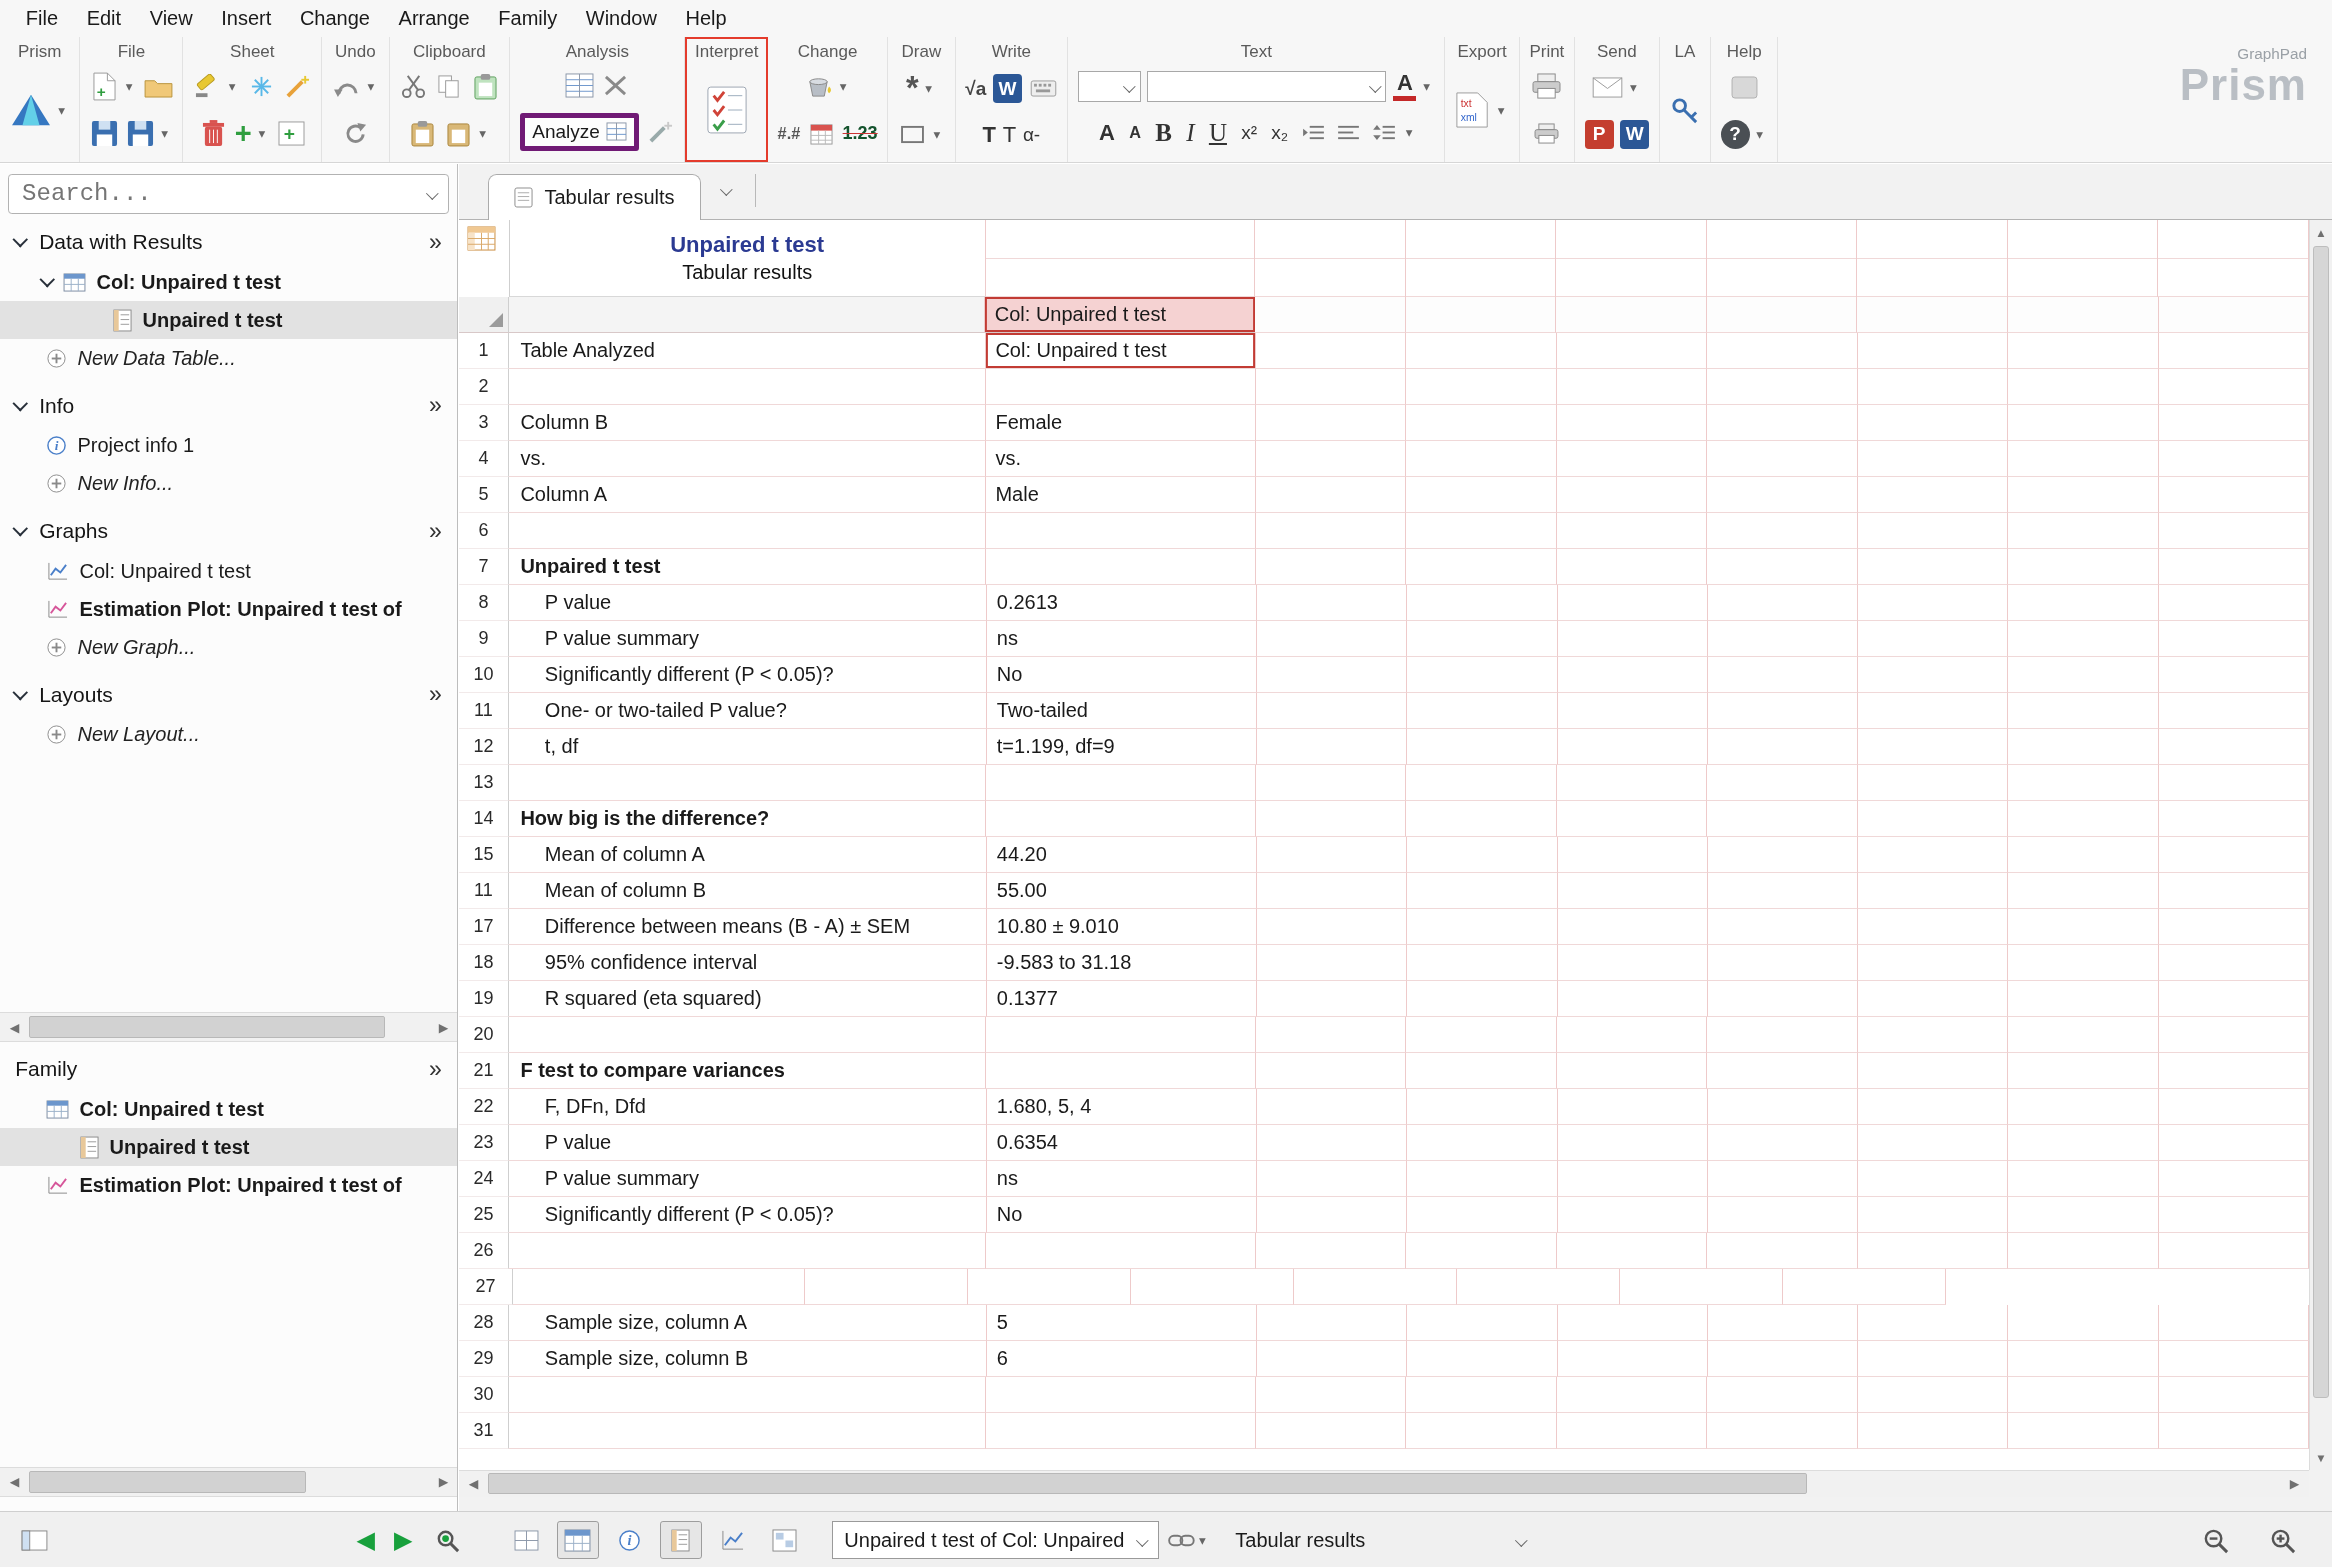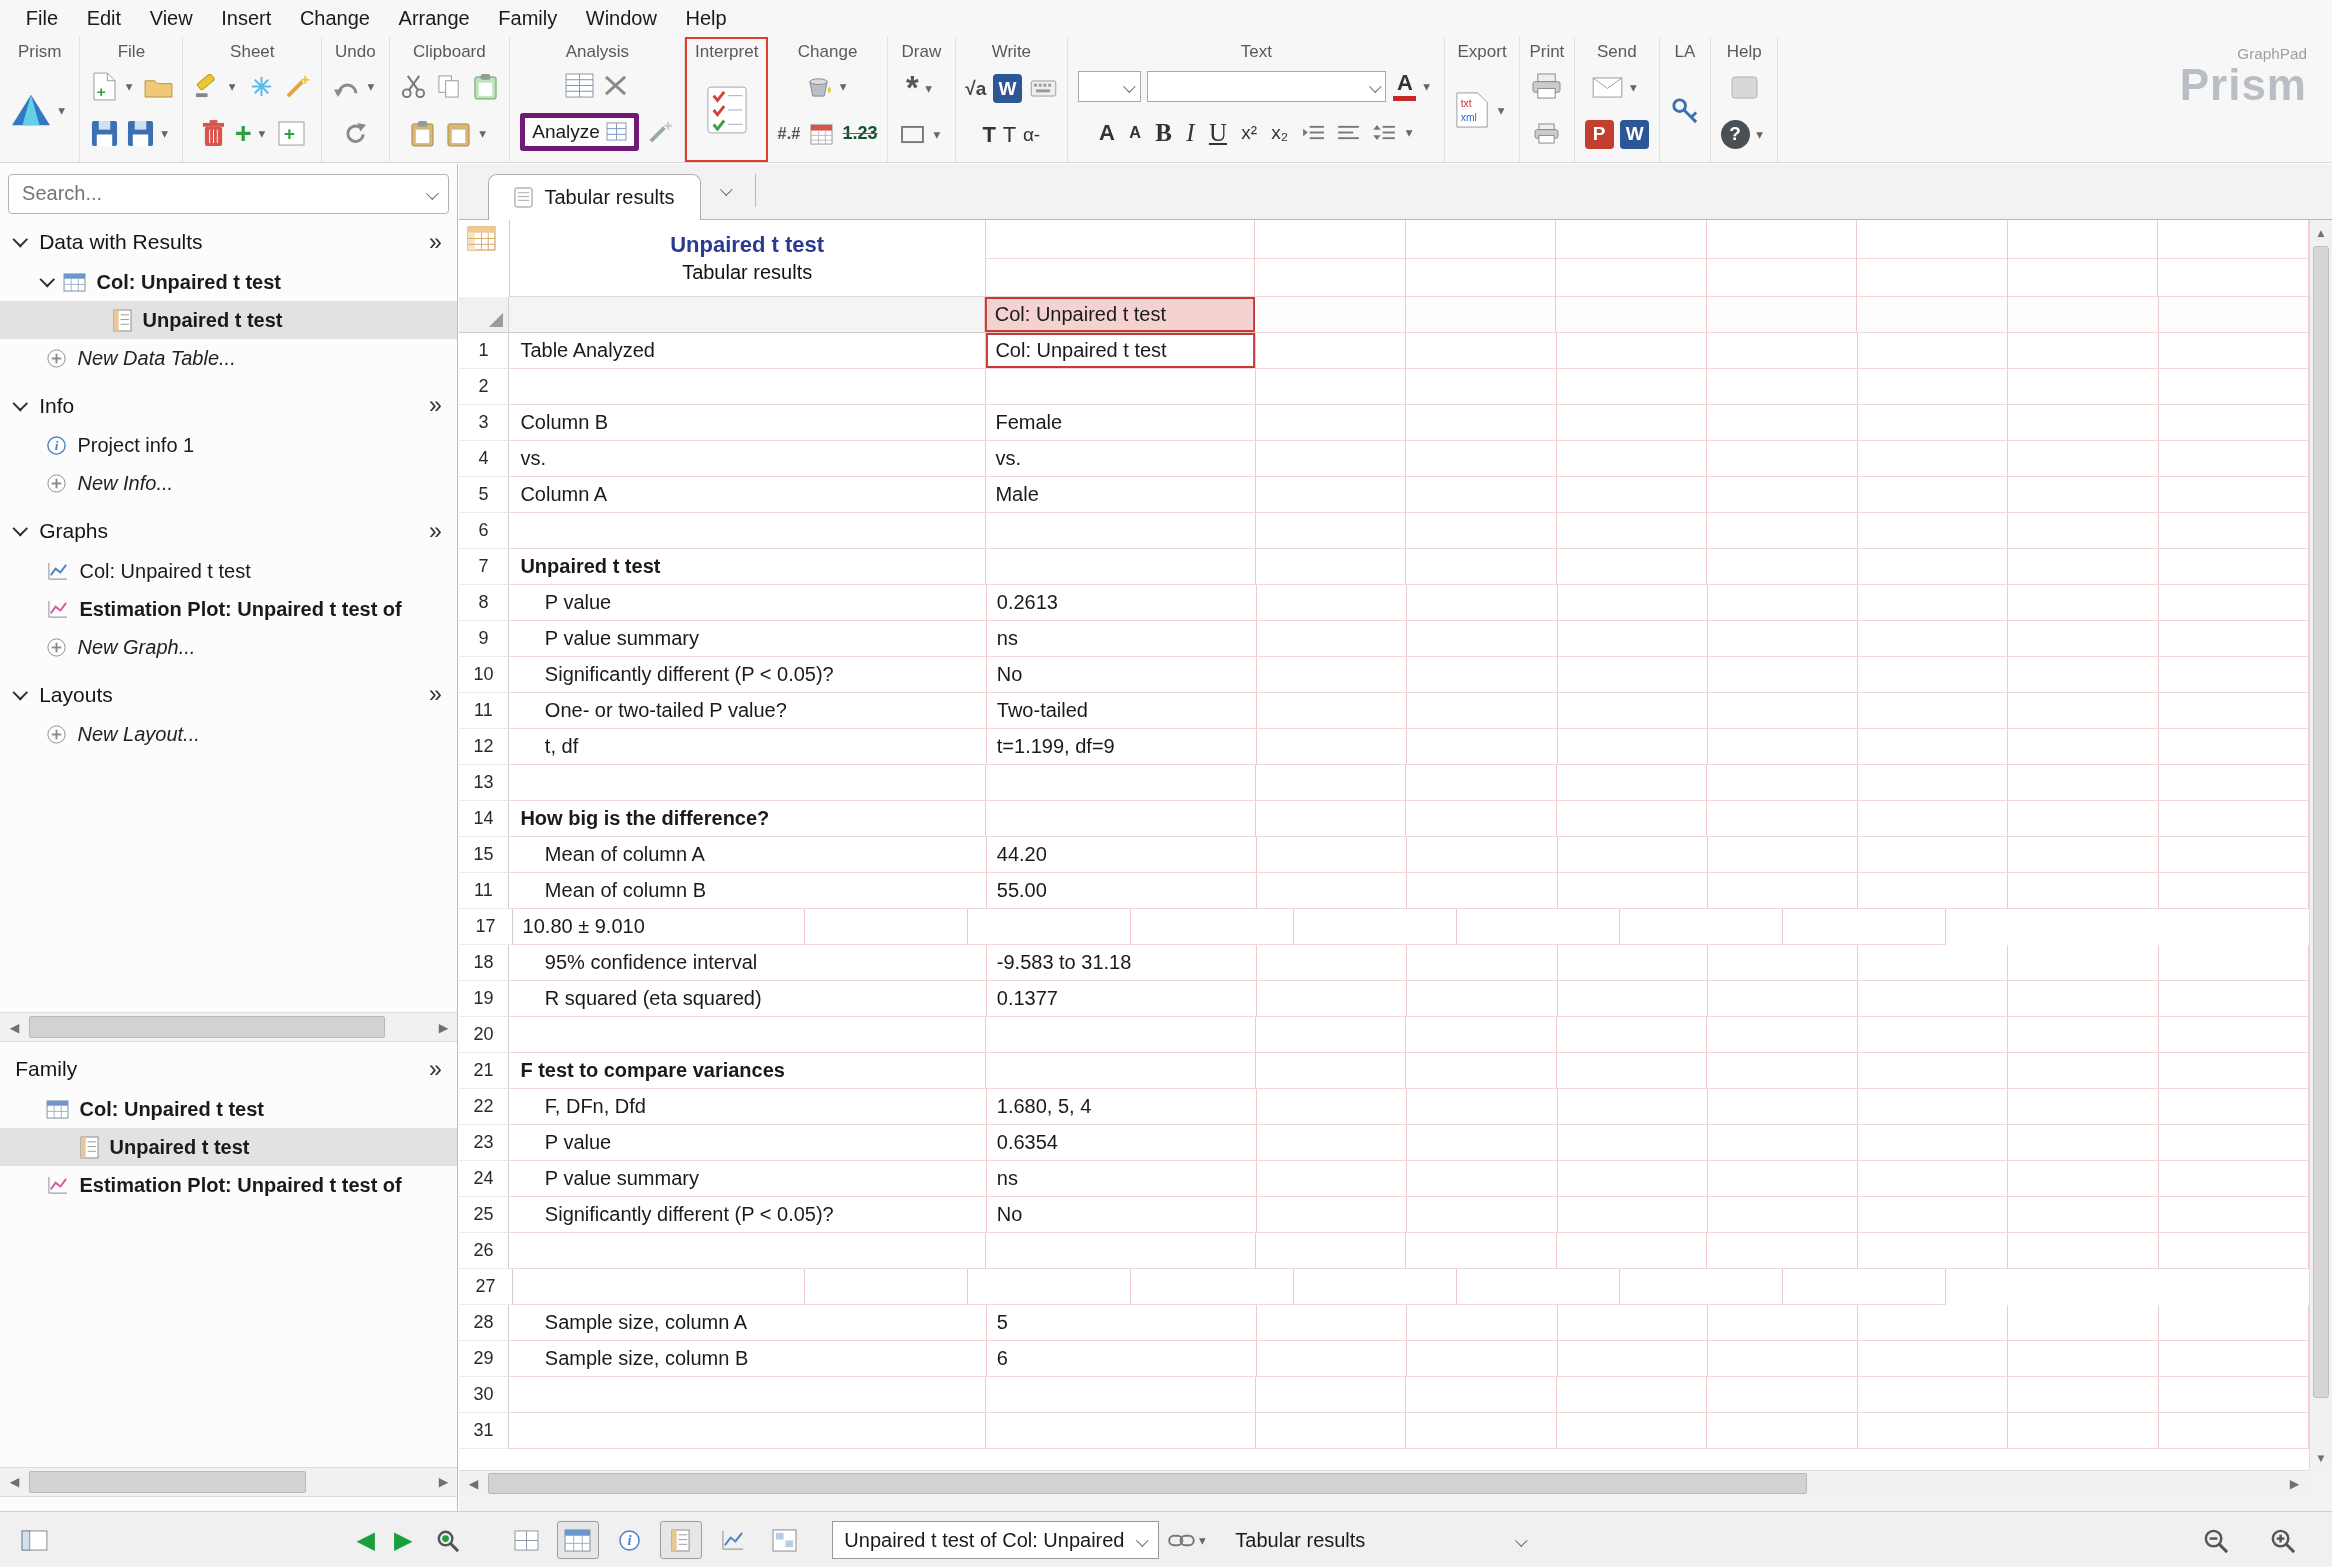--- a/index.html
+++ b/index.html
@@ -37,21 +37,21 @@
   #brand { margin-left:auto; padding:7.6px 25px 0 9.6px; text-align:right; }
   #brand .b1 { font-size:15.3px; color:#9aa0a6; }
   #brand .b2 { font-size:44px; color:#b9bec4; font-weight:600; letter-spacing:1px; line-height:1; }
 
   
   #sidebar { position:absolute; left:0; top:164px; width:458px; bottom:57px; background:#fcfcfc; border-right:1px solid #bdbdbd; overflow:hidden; }
   #main { position:absolute; left:459px; top:164px; right:0; bottom:57px; background:#f2f2f2; }
 
   
   .search-wrap { margin:9.6px 7.6px 7.6px 7.6px; height:40px; background:#fff; border:1px solid #b2b2b2; border-radius:3.8px; display:flex; align-items:center; padding:0 11.5px; }
-  .search-wrap input { border:none; outline:none; flex:1; font-size:20px; font-family:Liberation Sans, sans-serif; color:#444; background:transparent; }
+  .search-wrap input { border:none; outline:none; flex:1; font-size:24px; font-family:Liberation Mono, monospace; color:#444; background:transparent; }
   .sec-h { height:42px; display:flex; align-items:center; gap:13.4px; padding:0 15.3px; font-size:21px; color:#151515; }
   .sec-h .dbl { margin-left:auto; color:#333; font-size:23px; }
   .chev-d { width:10.5px; height:10.5px; border-right:2.4px solid #28303a; border-bottom:2.4px solid #28303a; transform:rotate(45deg); margin-top:-5.7px; flex:none; }
   .nav-item { height:38px; display:flex; align-items:center; gap:10.5px; font-size:20px; white-space:nowrap; overflow:hidden; }
   .nav-item.bold { font-weight:bold; }
   .nav-item.italic { font-style:italic; color:#222; }
   .nav-item.selected { background:#e2e2e2; }
   .p44 { padding-left:42px; } .p48 { padding-left:46px; } .p84 { padding-left:80px; } .p118 { padding-left:113px; }
   .sb-hscroll { position:absolute; left:0; width:458px; height:30px; background:#f1f1f1; border-top:1px solid #dcdcdc; border-bottom:1px solid #dcdcdc; display:flex; align-items:center; }
   .sb-arrow { width:29px; text-align:center; font-size:12.4px; color:#707070; }
@@ -1044,20 +1044,21 @@
           <div class="c-empty"></div>
           <div class="c-empty"></div>
           <div class="c-empty"></div>
           <div class="c-empty"></div>
           <div class="c-empty"></div>
           <div class="c-empty"></div>
           <div class="c-empty"></div>
         </div>
         <div class="trow">
           <div class="c-num">17</div>
+          <div class="c-label indent">Difference between means (B - A) ± SEM</div>
           <div class="c-val">10.80 ± 9.010</div>
           <div class="c-empty"></div>
           <div class="c-empty"></div>
           <div class="c-empty"></div>
           <div class="c-empty"></div>
           <div class="c-empty"></div>
           <div class="c-empty"></div>
           <div class="c-empty"></div>
         </div>
         <div class="trow">

